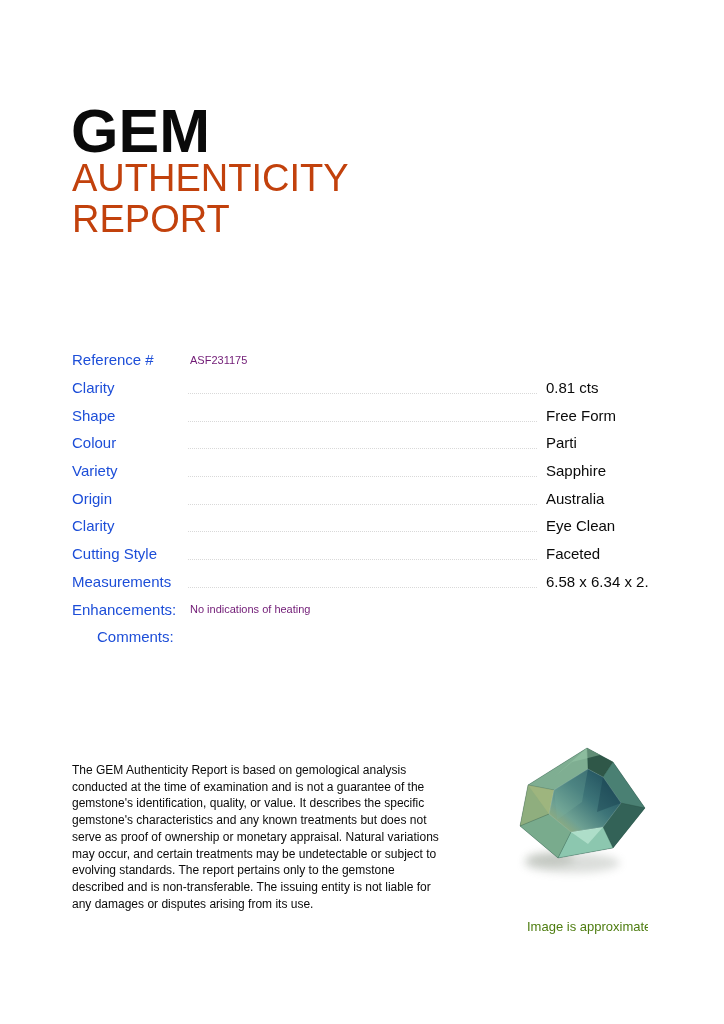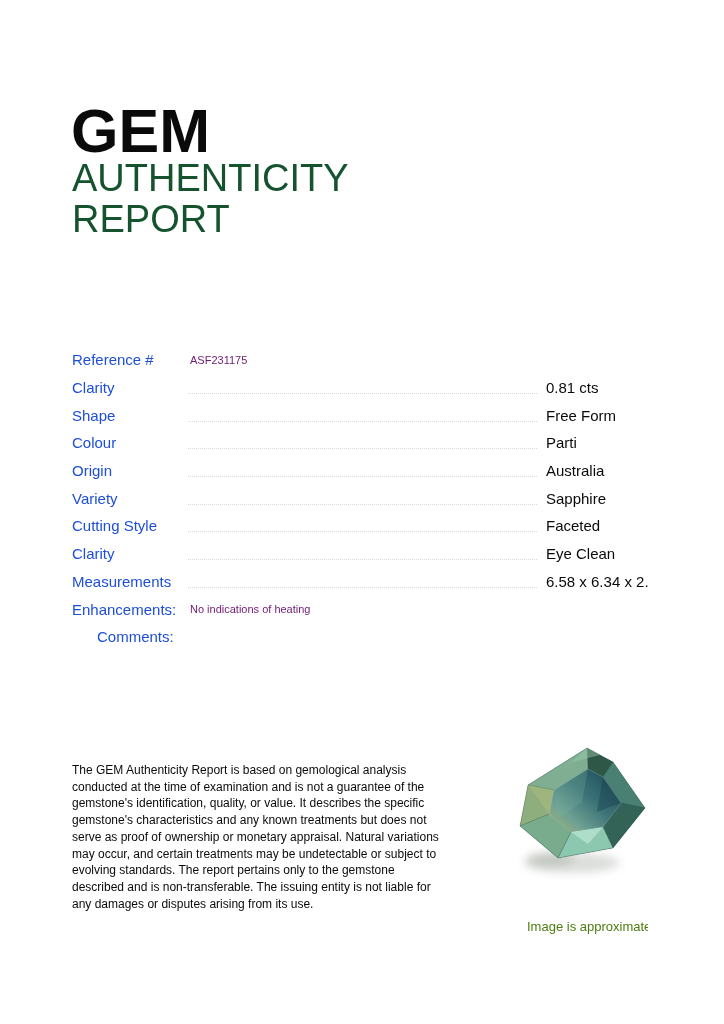--- a/index.html
+++ b/index.html
@@ -28,21 +28,21 @@
     letter-spacing: 0px;
     color: #0a0a0a;
   }
   .brand-sub {
     position: absolute;
     left: 72px;
     top: 158px;
     font-size: 38px;
     font-weight: 400;
     line-height: 41px;
-    color: #14532d;
+    color: #c2410c;
   }
 
   
   .fields {
     position: absolute;
     left: 0;
     top: 346px;
     width: 724px;
   }
   .field-row {
@@ -141,41 +141,41 @@
       <span class="fvalue">Free Form</span>
     </div>
 
     <div class="field-row">
       <span class="flabel">Colour</span>
       <span class="leader"></span>
       <span class="fvalue">Parti</span>
     </div>
 
     <div class="field-row">
+      <span class="flabel">Variety</span>
+      <span class="leader"></span>
+      <span class="fvalue">Sapphire</span>
+    </div>
+
+    <div class="field-row">
       <span class="flabel">Origin</span>
       <span class="leader"></span>
       <span class="fvalue">Australia</span>
     </div>
 
     <div class="field-row">
-      <span class="flabel">Variety</span>
-      <span class="leader"></span>
-      <span class="fvalue">Sapphire</span>
+      <span class="flabel">Clarity</span>
+      <span class="leader"></span>
+      <span class="fvalue">Eye Clean</span>
     </div>
 
     <div class="field-row">
       <span class="flabel">Cutting Style</span>
       <span class="leader"></span>
       <span class="fvalue">Faceted</span>
-    </div>
-
-    <div class="field-row">
-      <span class="flabel">Clarity</span>
-      <span class="leader"></span>
-      <span class="fvalue">Eye Clean</span>
     </div>
 
     <div class="field-row">
       <span class="flabel">Measurements</span>
       <span class="leader"></span>
       <span class="fvalue">6.58 x 6.34 x 2.62</span>
     </div>
 
     <div class="field-row">
       <span class="flabel">Enhancements:</span>

